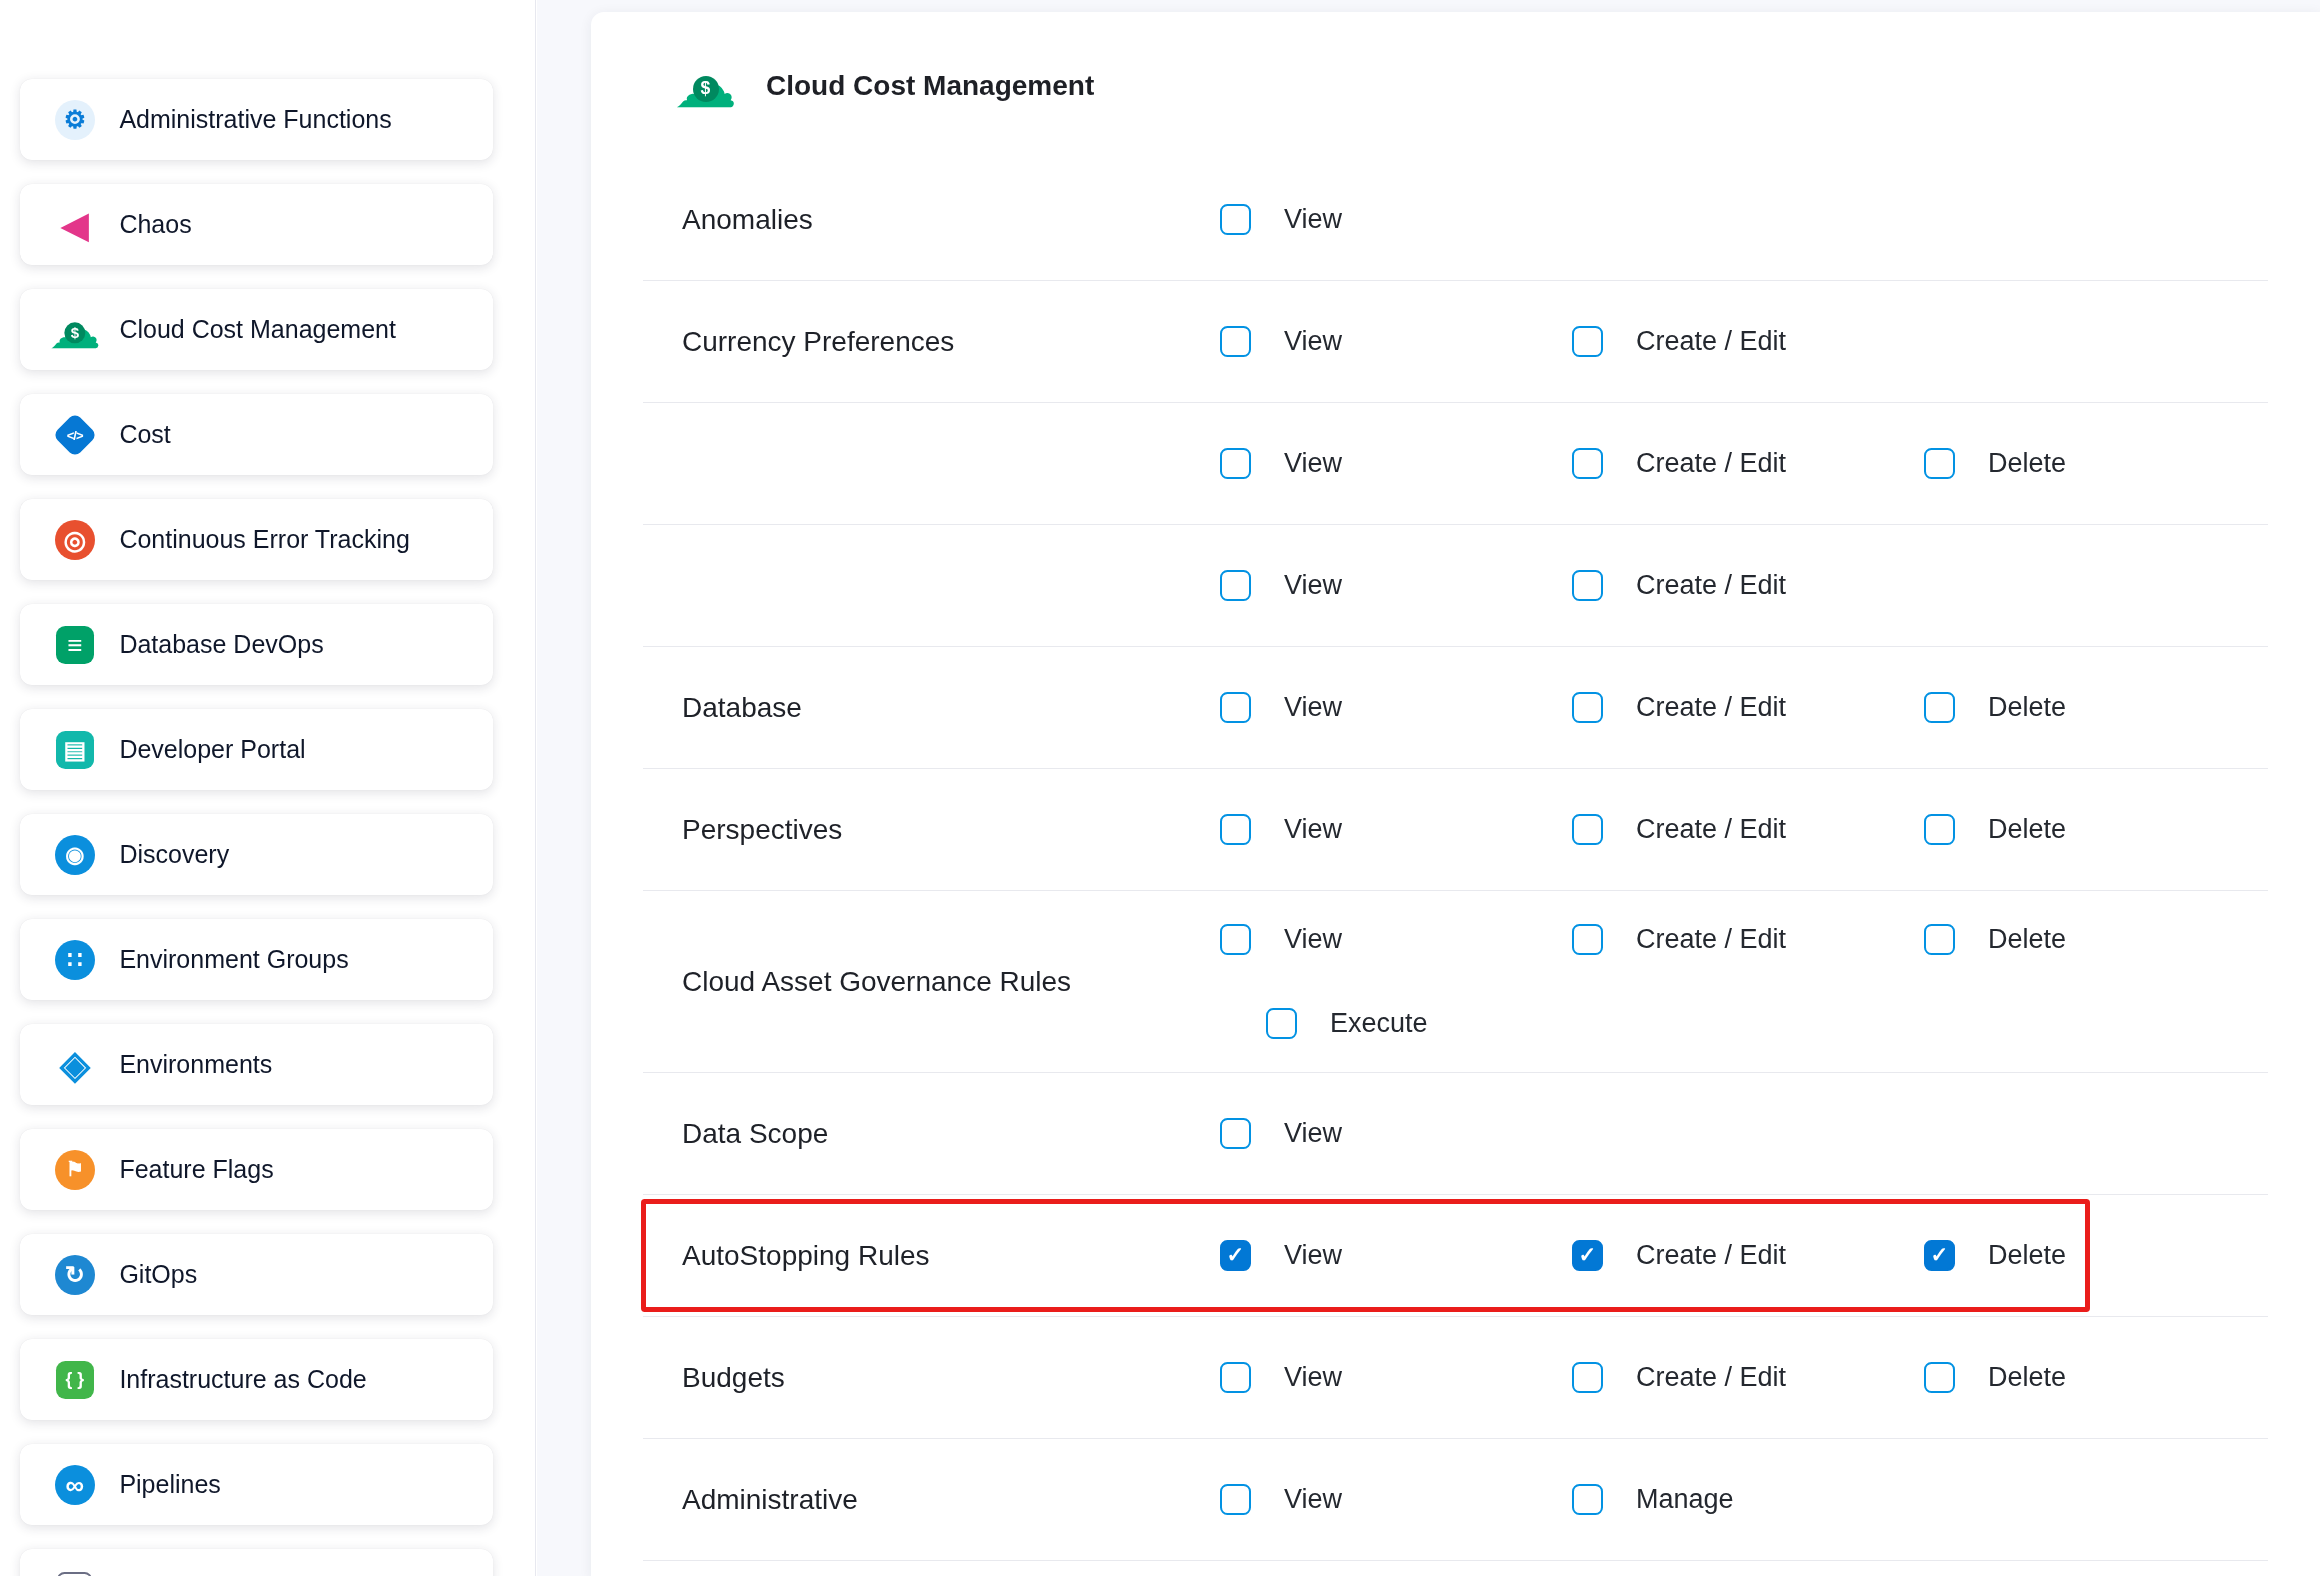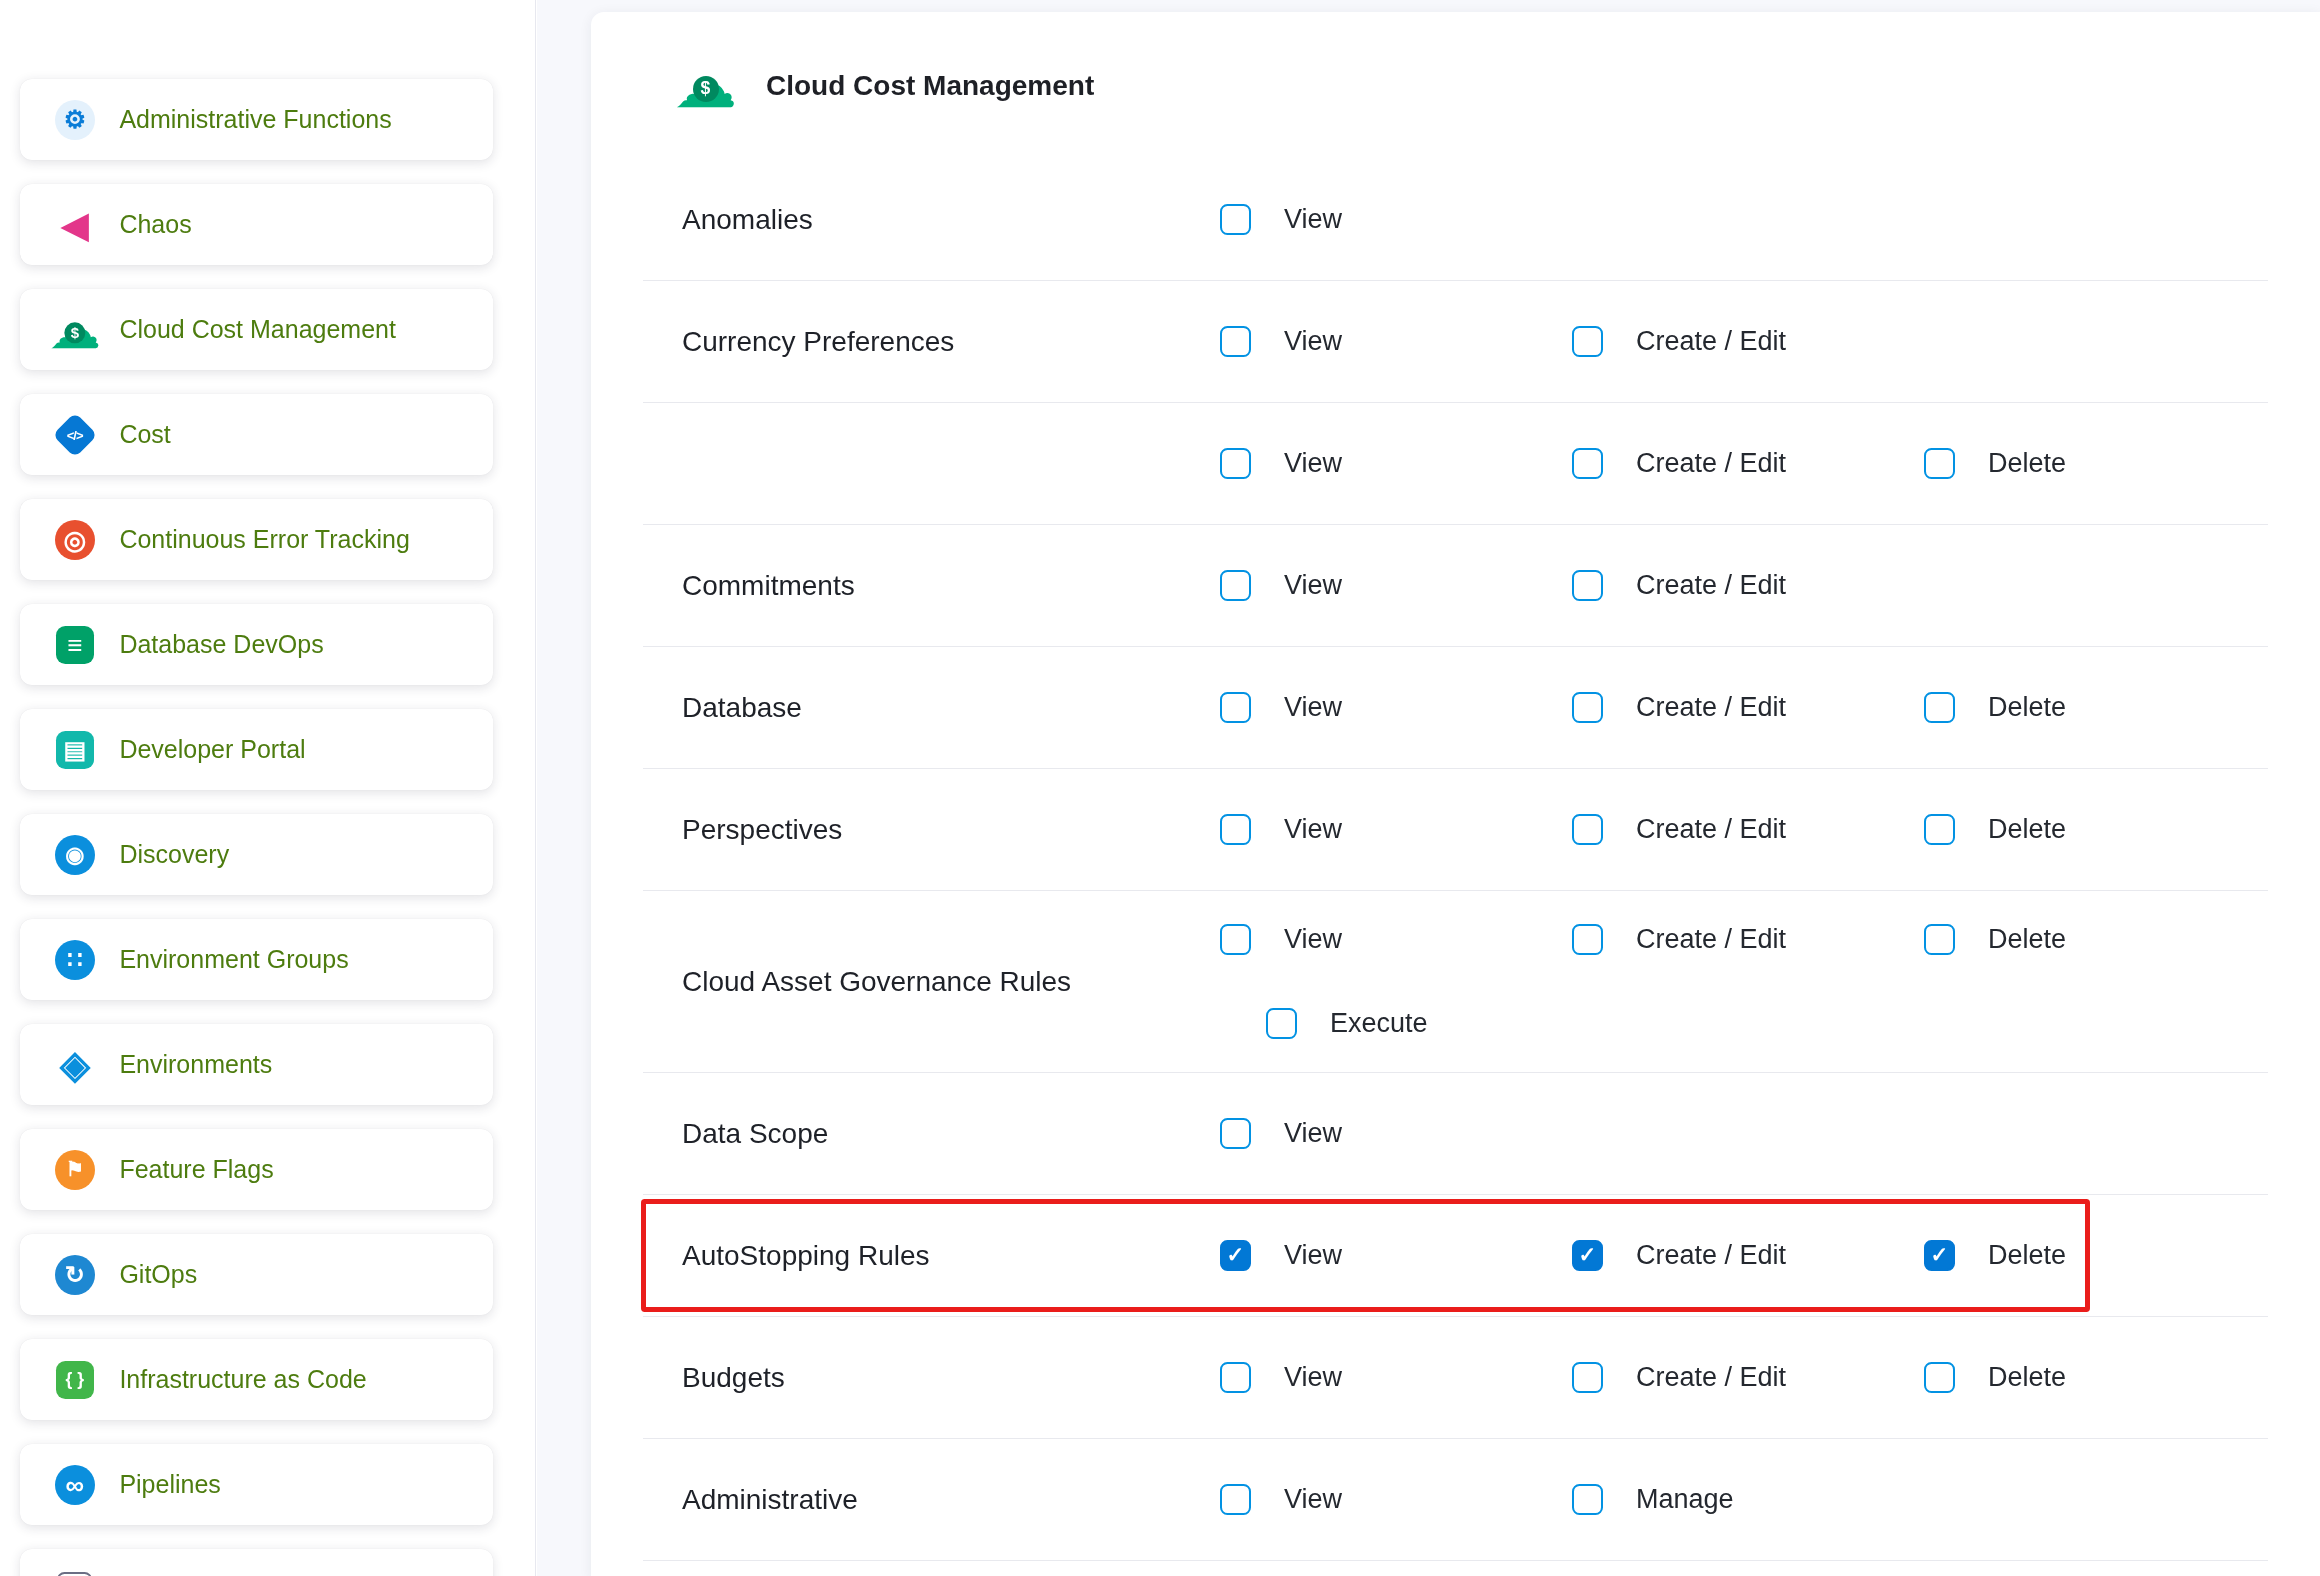--- a/index.html
+++ b/index.html
@@ -14,21 +14,21 @@
     background:#ffffff;border-right:1.9px solid #e7e8ef;
   }
   .sidebar-list{padding-top:79px;}
   .sidebar-item{
     width:473px;height:81px;margin:0 0 24px 20.4px;
     background:#ffffff;border-radius:12px;
     box-shadow:0 2.8px 11px rgba(35,36,58,0.13), 0 0 0.9px rgba(35,36,58,0.10);
     display:flex;align-items:center;gap:23px;
     padding-left:33px;box-sizing:border-box;cursor:pointer;
   }
-  .sidebar-item-label{font-size:25px;color:#4d7c0f;white-space:nowrap;}
+  .sidebar-item-label{font-size:25px;color:#0f172a;white-space:nowrap;}
   
   .icon-wrap{width:43px;height:43px;display:flex;align-items:center;justify-content:center;position:relative;flex:0 0 auto;}
   .icon-bg{display:flex;align-items:center;justify-content:center;line-height:1;}
   .icon-circle{width:40px;height:40px;border-radius:50%;}
   .icon-rounded{width:38px;height:38px;border-radius:9.3px;}
   .icon-outline{width:35px;height:35px;border-radius:7.4px;background:#fff;box-sizing:border-box;}
   .icon-diamond{width:32px;height:32px;border-radius:7.4px;transform:rotate(45deg);display:flex;align-items:center;justify-content:center;}
   .icon-diamond > span{transform:rotate(-45deg);font-weight:bold;letter-spacing:-0.9px;}
   .icon-plain{line-height:1;font-weight:bold;}
   .cloud-wrap{position:relative;display:flex;align-items:center;justify-content:center;width:52px;height:46px;}
@@ -240,21 +240,20 @@
           <div class="perm" style="grid-area: 1 / 3;">
             <span class="cb" role="checkbox" aria-checked="false"></span>
             <span class="cb-label">Create / Edit</span>
           </div>
           <div class="perm" style="grid-area: 1 / 4;">
             <span class="cb" role="checkbox" aria-checked="false"></span>
             <span class="cb-label">Delete</span>
           </div>
         </div>
         <div class="row">
-          <div class="row-label">Commitments</div>
           <div class="perm" style="grid-area: 1 / 2;">
             <span class="cb" role="checkbox" aria-checked="false"></span>
             <span class="cb-label">View</span>
           </div>
           <div class="perm" style="grid-area: 1 / 3;">
             <span class="cb" role="checkbox" aria-checked="false"></span>
             <span class="cb-label">Create / Edit</span>
           </div>
         </div>
         <div class="row">

